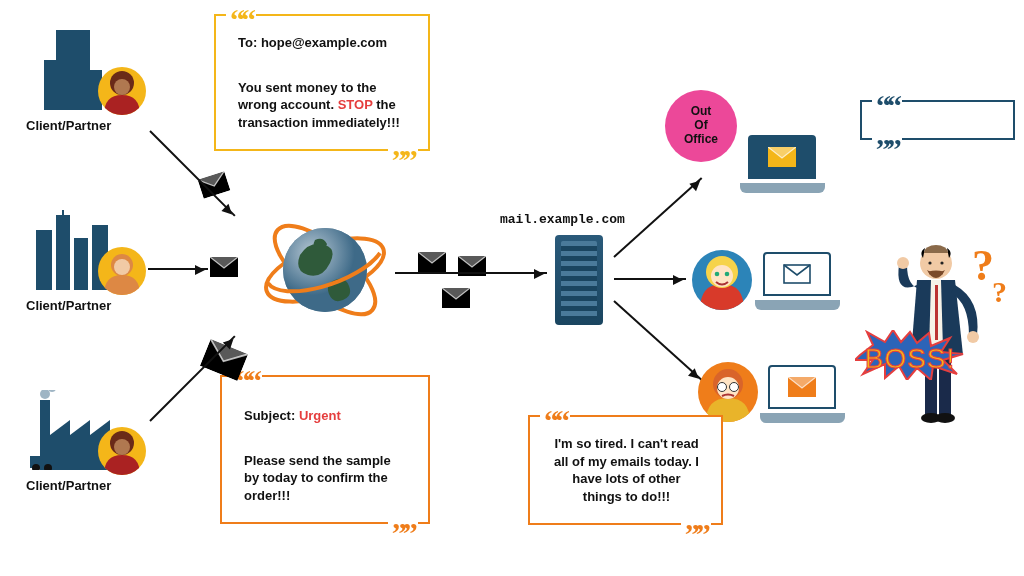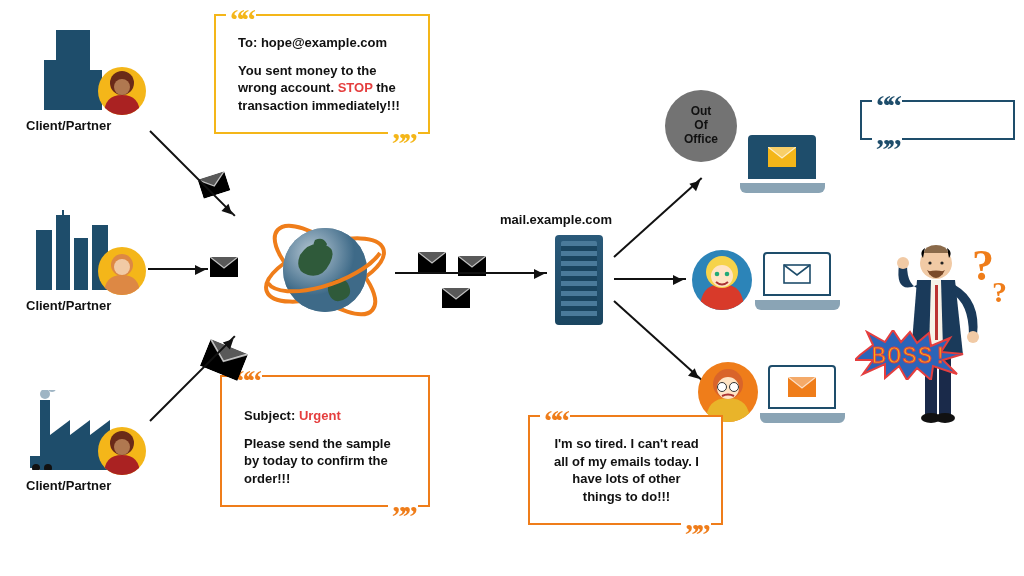--- a/index.html
+++ b/index.html
@@ -51,21 +51,21 @@
     padding: 0 4px;
   }
   .quote-open  { top: -2px; left: 10px; }
   .quote-close { bottom: -2px; right: 10px; }
   .speech-yellow .quote-open, .speech-yellow .quote-close { color: #f4b619; }
   .speech-orange .quote-open, .speech-orange .quote-close { color: #ef7d1a; }
   .speech-navy   .quote-open, .speech-navy   .quote-close { color: #1e4d6b; }
 
   .to-line, .subject-line, .body-line { display: block; }
   .subject-line { margin-top: 12px; }
-  .body-line { margin-top: 10px; font-weight: 700; }
+  .body-line { margin-top: 27px; font-weight: 700; }
   .red { color: #e53e3e; }
   .centered { text-align: center; }
 
   
   .globe-wrap {
     position: absolute;
     left: 260px; top: 205px;
     width: 130px; height: 130px;
   }
 
@@ -83,21 +83,21 @@
     background: repeating-linear-gradient(
       to bottom,
       #4a7a9a 0 5px,
       #1a4560 5px 10px
     );
     border-radius: 2px;
   }
   .server-label {
     position: absolute;
     left: 500px; top: 212px;
-    font-size: 13px; font-weight: 700; color: #111;
+    font-size: 13px; font-weight: 700; color: #111; font-family: Liberation Mono, monospace;
   }
 
   
   .env {
     position: absolute;
     width: 28px; height: 20px;
   }
   .env svg { width: 100%; height: 100%; display: block; }
   .env-big svg { transform: scale(1.2); }
 
@@ -147,21 +147,21 @@
   .pc-orange { background: #ef7d1a; }
   .pc-yellow { background: #f4b619; }
 
   .pc-blue2  { background: #3b7ea8; }
 
   
   .ooo {
     position: absolute;
     left: 665px; top: 90px;
     width: 72px; height: 72px;
-    background: #737373;
+    background: #ec4899;
     border-radius: 50%;
     display: flex; align-items: center; justify-content: center;
     text-align: center;
     font-size: 12px; font-weight: 700; color: #111;
     line-height: 1.15;
   }
 
   
   .boss {
     position: absolute;
@@ -179,22 +179,22 @@
     position: absolute;
     left: 855px; top: 330px;
     width: 110px; height: 50px;
   }
   .boss-burst .star {
     position: absolute; inset: 0;
   }
   .boss-burst .label {
     position: absolute; left: 0; right: 0; top: 13px;
     text-align: center;
-    font-family: Liberation Mono, monospace;
-    font-size: 24px; letter-spacing: 1px;
+    font-family: Liberation Sans, sans-serif;
+    font-size: 28px; letter-spacing: 1px;
     color: #f4b619;
     -webkit-text-stroke: 1px #e53e3e;
   }
 </style>
 </head>
 <body>
 
 <svg width="0" height="0" style="position:absolute">
   <defs>
     <symbol id="sym-envelope" viewBox="0 0 28 20">

